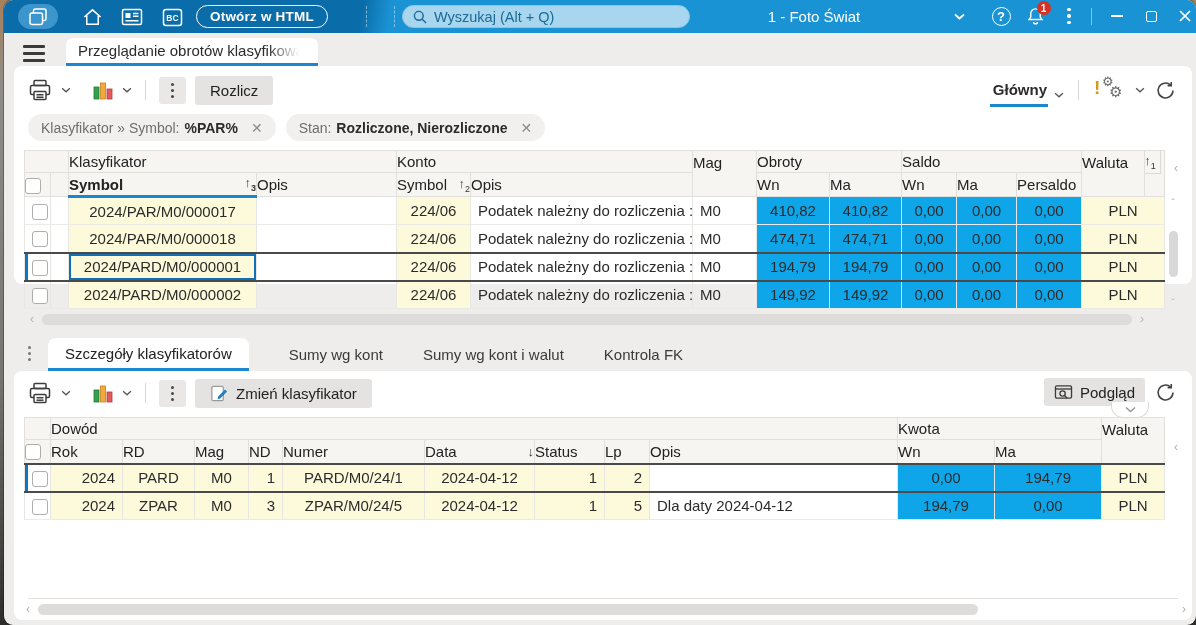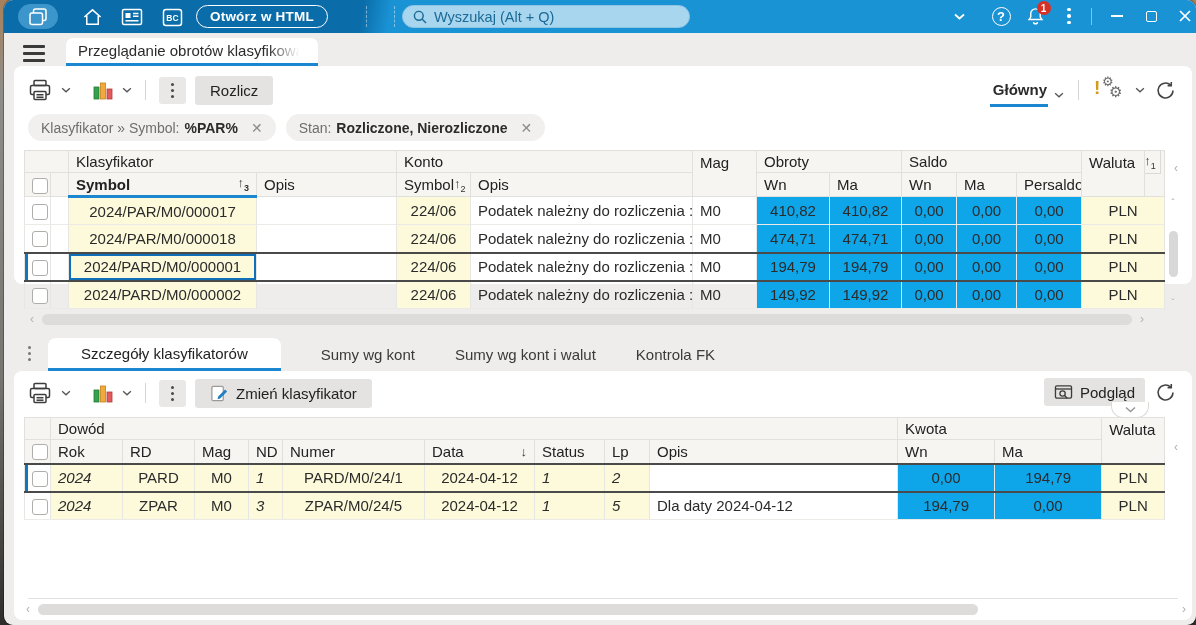--- a/index.html
+++ b/index.html
@@ -75,31 +75,31 @@
   .chip { height:27px; border-radius:14px; background:#f1f0ee; display:flex; align-items:center;
     padding:0 13px; font-size:14px; color:#6e6e6e; white-space:nowrap; }
   .chip b { color:#2b2b2b; margin-left:5px; }
   .chip .x { margin-left:13px; color:#8a8a8a; font-size:14px; }
 
   
   table { border-collapse:collapse; table-layout:fixed; position:absolute; left:10px; font-size:15px; }
   .grid1 { top:84px; width:1140px; }
   .grid2 { top:46px; width:1140px; }
   th { background:#f6f5f2; border:1px solid #e2e0dd; font-weight:normal; text-align:left;
-    padding:1px 7px; color:#222; white-space:nowrap; overflow:hidden; }
+    padding:1px 0; color:#222; white-space:nowrap; overflow:hidden; }
   tr.grp th { height:22px; }
   tr.sub th { height:24px;margin-top:24px; }
   th.vtop { vertical-align:top; padding-top:3px; }
   th.sorted { font-weight:bold; border-bottom:3px solid #1b87d1; }
   td { padding:1px 7px; border-right:1px solid #e8e6e3; border-bottom:1px solid #eceae7;
     border-left:1px solid #e8e6e3; white-space:nowrap; overflow:hidden; }
   tbody tr { height:28px; }
   td.y { background:#fcfadb;text-align:center; }
   td.b { background:#0ea5e9; text-align:center; }
-  td.r { text-align:left;font-style:italic; }
+  td.r { text-align:right; }
   tr.sel td { border-top:2px solid #4a4a4a; border-bottom:2px solid #4a4a4a; }
   tr.sel td:first-child { box-shadow:inset 3px 0 0 #1176bd; }
   td.focus { box-shadow:inset 0 0 0 2px #0f6fb8;margin-left:12px; }
   .cbx { display:inline-block; width:16px; height:16px; border:1px solid #b0aeab; border-radius:3px;
     background:#fff; vertical-align:middle; }
   .sort { font-size:13px; color:#333; }
   .sort .n { font-size:9px; vertical-align:sub; }
   .th-flex { display:flex; align-items:center; justify-content:space-between; }
   .corner-sort { width:22px; height:24px; border:1px solid #dcdad6; background:#f6f5f2;
     display:flex; align-items:center; justify-content:center; margin:-1px -6px; }
@@ -109,21 +109,21 @@
   .hscroll { position:absolute; height:14px; display:flex; align-items:center; }
   .hthumb { height:11px; border-radius:5.5px; background:#dddcda; }
   .vrail { position:absolute; width:14px; display:flex; flex-direction:column; align-items:center;
     justify-content:space-between; padding:1px 0; }
   .vthumb { width:9px; border-radius:4.5px; background:#d8d8d8; }
 
   
   .tabs2 { position:absolute; left:44px; top:338px; height:33px; display:flex; align-items:flex-end; gap:40px; }
   .tab2 { height:33px; display:flex; align-items:center; color:#3a3a3a; white-space:nowrap; }
   .tab2.active { background:#fff; border-radius:8px 8px 0 0; border-bottom:3px solid #1b87d1;
-    padding:0 33px; color:#222; }
+    padding:0 17px; color:#222; }
   .panel-kebab { position:absolute; left:24px; top:346px; display:flex; flex-direction:column; gap:3px; }
   .panel-kebab i { width:3px; height:3px; border-radius:50%; background:#777; }
 
   .collapse-pill { position:absolute; left:1097px; top:31px; width:38px; height:16px; background:#fff;
     border:1px solid #dcdad7; border-top:none; border-radius:0 0 12px 12px; display:flex;
     align-items:center; justify-content:center; z-index:5; }
   .divline { position:absolute; left:14px; top:227px; width:1150px; border-top:1px solid #e4e2df; }
 
   svg { display:block; }
 </style>
@@ -168,20 +168,21 @@
     <div class="search">
       <span>
         <svg width="16" height="16" viewBox="0 0 20 20" fill="none" stroke="#1a6a96" stroke-width="1.8">
           <circle cx="8.5" cy="8.5" r="5.5"></circle>
             <line x1="12.8" y1="12.8" x2="17.5" y2="17.5"></line>
         </svg>
       </span>
       <input type="text" placeholder="Wyszukaj (Alt + Q)" style="">
     </div>
 
+    <div class="tb company">1 - Foto Świat</div>
     <div class="tb" style="left:950px; top:13px">
       <svg width="11" height="7" viewBox="0 0 11 7" fill="none" stroke="#fff" stroke-width="1.7">
         <polyline points="1,1.5 5.5,5.5 10,1.5"></polyline>
       </svg>
     </div>
 
     <div class="tb ctl" style="left:984px">
       <span class="qmark">?</span>
     </div>
     <div class="tb ctl" style="left:1018px">

